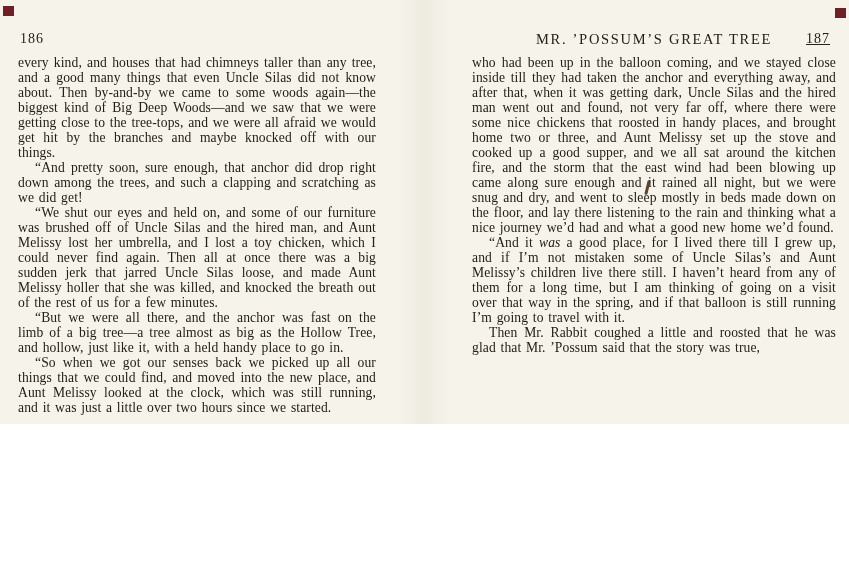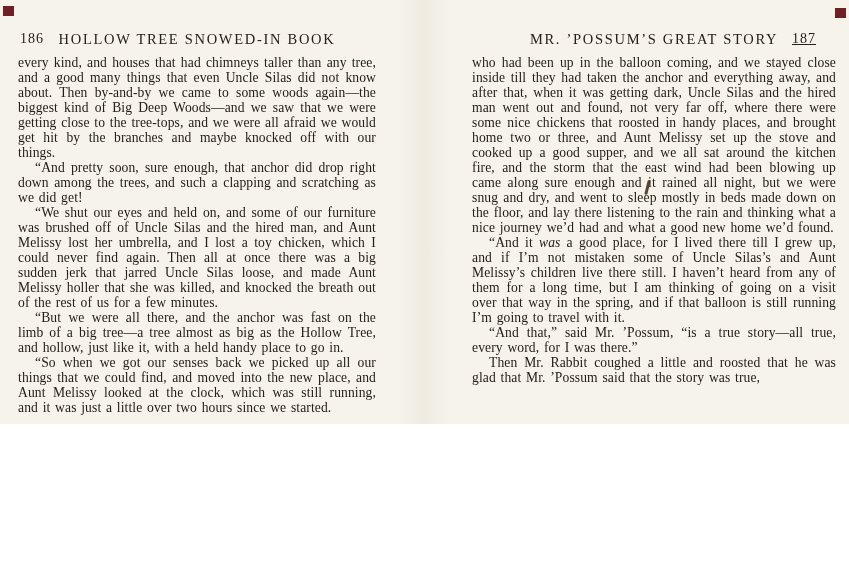--- a/index.html
+++ b/index.html
@@ -33,21 +33,21 @@
     white-space: nowrap;
     color: var(--ink, #262019);
   }
   .running-head .folio {
     position: absolute;
     top: 0;
     font-size: 14px;
     letter-spacing: 1px;
   }
   .page.left  .folio { left: 2px; }
-  .page.right .folio { right: 20px; text-decoration: underline; }
+  .page.right .folio { right: 6px; text-decoration: underline; }
 
   .body-text {
     position: absolute;
     top: 55px; left: 0; right: 0;
     text-align: justify;
     font-size: 13.6px;
     line-height: 15px;
     word-spacing: 1.2px;
     letter-spacing: 0.1px;
   }
@@ -78,40 +78,38 @@
 </head>
 <body>
 
 <div class="spread" style="--paper: #f6f3ea; --ink: #262019; --cover_red: #6e2026;">
 
   <div class="gutter-shadow"></div>
 
   <div class="page left">
     <div class="running-head">
       <span class="folio">186</span>
-      <span>HOLLOW TREE SNOWED-IN BOOK</span>
     </div>
     <div class="body-text">
       <p>every kind, and houses that had chimneys taller than any tree, and a good many things that even Uncle Silas did not know about.  Then by-and-by we came to some woods again—the biggest kind of Big Deep Woods—and we saw that we were getting close to the tree-tops, and we were all afraid we would get hit by the branches and maybe knocked off with our things.</p>
       <p class="indent">“And pretty soon, sure enough, that anchor did drop right down among the trees, and such a clapping and scratching as we did get!</p>
       <p class="indent">“We shut our eyes and held on, and some of our furniture was brushed off of Uncle Silas and the hired man, and Aunt Melissy lost her umbrella, and I lost a toy chicken, which I could never find again.  Then all at once there was a big sudden jerk that jarred Uncle Silas loose, and made Aunt Melissy holler that she was killed, and knocked the breath out of the rest of us for a few minutes.</p>
       <p class="indent">“But we were all there, and the anchor was fast on the limb of a big tree—a tree almost as big as the Hollow Tree, and hollow, just like it, with a held handy place to go in.</p>
       <p class="indent">“So when we got our senses back we picked up all our things that we could find, and moved into the new place, and Aunt Melissy looked at the clock, which was still running, and it was just a little over two hours since we started.</p>
     </div>
   </div>
 
   <div class="page right">
     <div class="running-head">
-      <span>MR. ’POSSUM’S GREAT STORY</span>
+      <span>MR. ’POSSUM’S GREAT TREE</span>
       <span class="folio">187</span>
     </div>
     <div class="body-text">
       <p>who had been up in the balloon coming, and we stayed close inside till they had taken the anchor and everything away, and after that, when it was getting dark, Uncle Silas and the hired man went out and found, not very far off, where there were some nice chickens that roosted in handy places, and brought home two or three, and Aunt Melissy set up the stove and cooked up a good supper, and we all sat around the kitchen fire, and the storm that the east wind had been blowing up came along sure enough and it rained all night, but we were snug and dry, and went to sleep mostly in beds made down on the floor, and lay there listening to the rain and thinking what a nice journey we’d had and what a good new home we’d found.</p>
       <p class="indent">“And it <i>was</i> a good place, for I lived there till I grew up, and if I’m not mistaken some of Uncle Silas’s and Aunt Melissy’s children live there still.  I haven’t heard from any of them for a long time, but I am thinking of going on a visit over that way in the spring, and if that balloon is still running I’m going to travel with it.</p>
-      <p class="indent">“And that,” said Mr. ’Possum, “is a true story—all true, every word, for I was there.”</p>
       <p class="indent">Then Mr. Rabbit coughed a little and roosted that he was glad that Mr. ’Possum said that the story was true,</p>
     </div>
   </div>
 
   <div class="cover-mark mark-tl"></div>
   <div class="cover-mark mark-tr"></div>
   <div class="cover-mark mark-bl"></div>
   <div class="cover-mark mark-bc"></div>
   <div class="cover-mark mark-br"></div>
 

